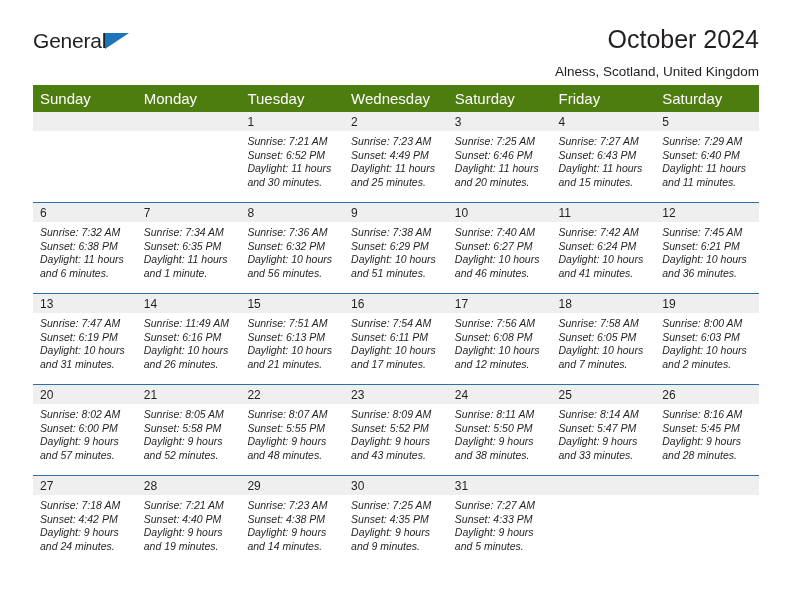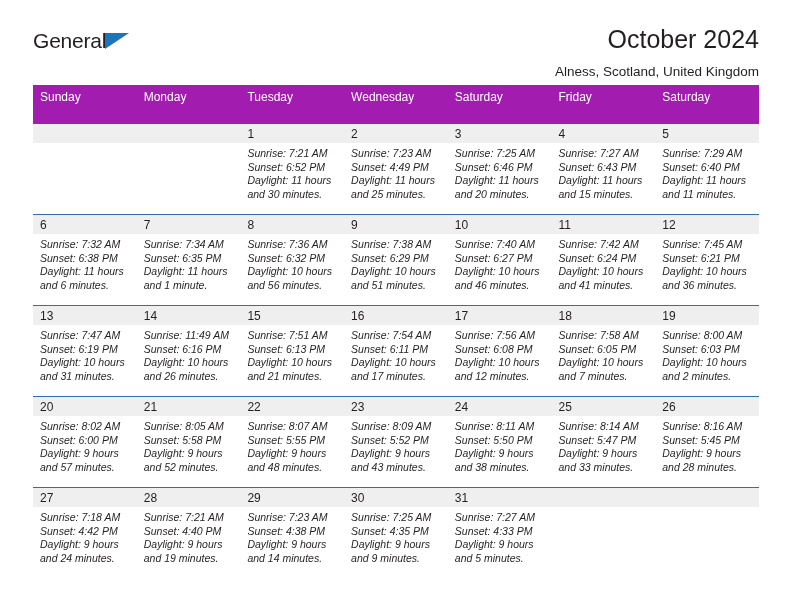--- a/index.html
+++ b/index.html
@@ -85,26 +85,26 @@
 
   
   .calendar {
     margin-top: 13px;
     width: 726px;
     border-collapse: collapse;
     table-layout: fixed;
   }
 
   .calendar th {
-    background: #a21caf;
+    background: #4d7c0f;
     color: #ffffff;
-    font-size: 12px;
+    font-size: 15px;
     font-weight: normal;
     text-align: left;
-    padding: 5px 0 20px 7px;
+    padding: 5px 0 5px 7px;
     height: 11px;
     vertical-align: middle;
     border: none;
   }
 
   .week-row > td {
     padding: 0;
     vertical-align: top;
     border: none;
     border-top: 1.6px solid #2f6fae;

